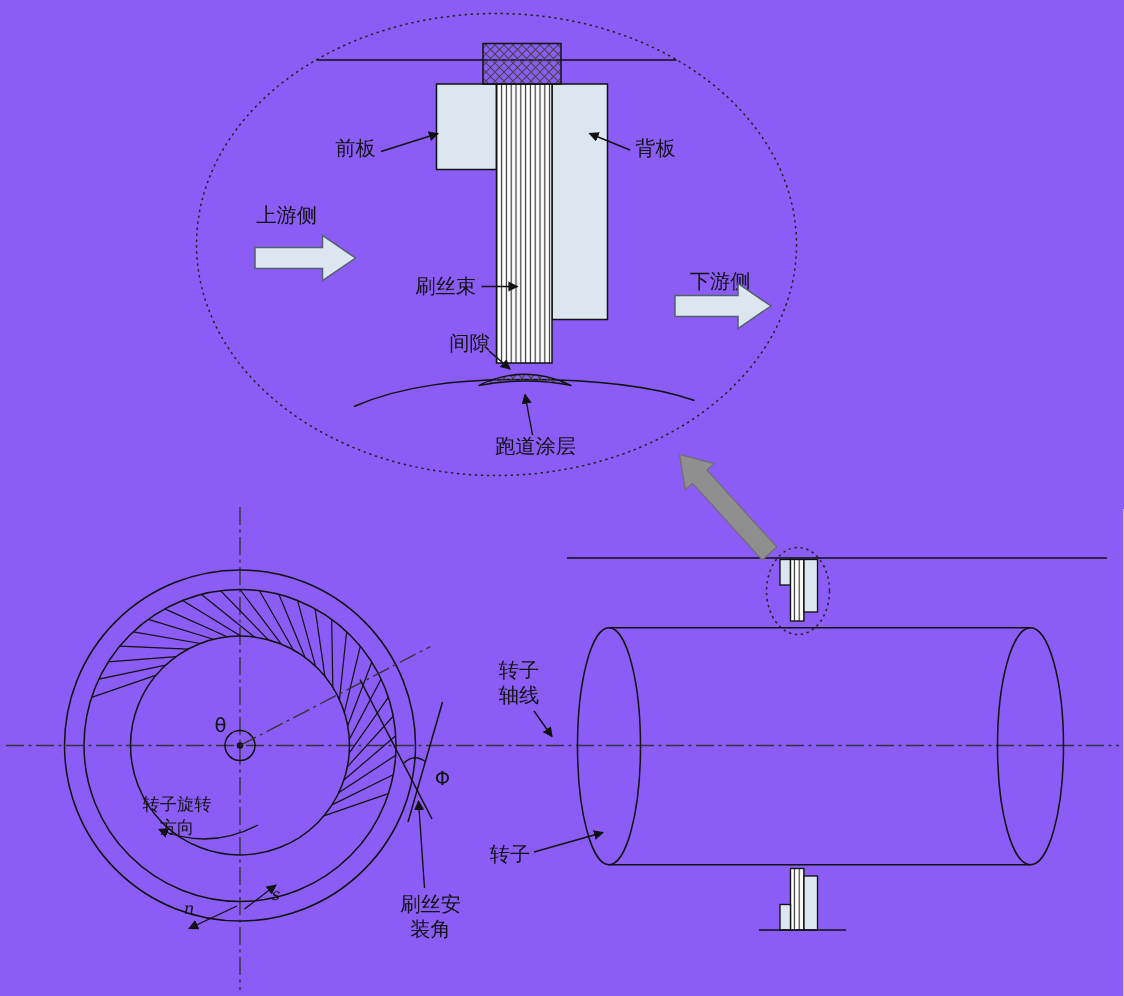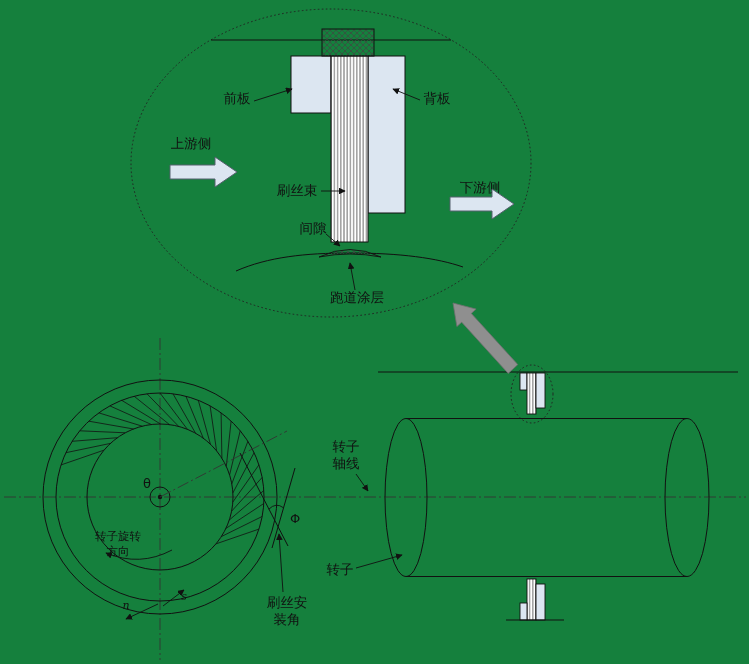--- a/index.html
+++ b/index.html
@@ -1,16 +1,16 @@
 <!DOCTYPE html>
 <html><head>
 <meta charset="utf-8">
 <style>
   html,body{margin:0;padding:0;background:#ffffff;}
-  .canvas{position:relative;width:749px;height:664px;background:#15803d;overflow:hidden;
+  .canvas{position:relative;width:749px;height:664px;background:#8b5cf6;overflow:hidden;
           font-family:"DejaVu Sans",sans-serif;}
   svg{display:block;}
   text{font-family:"DejaVu Sans",sans-serif;fill:#111;}
   .lbl{font-size:13.5px;}
   .lbl-sm{font-size:11.5px;}
   .sym{font-size:13px;}
   .sn{font-size:11px;font-style:italic;font-family:"DejaVu Serif",serif;}
   .thin{stroke:#111;stroke-width:1;fill:none;}
   .dashdot{stroke:#333;stroke-width:0.9;fill:none;stroke-dasharray:12 3 2 3;}
   .dotted{stroke:#222;stroke-width:1;fill:none;stroke-dasharray:1.6 2.4;}

